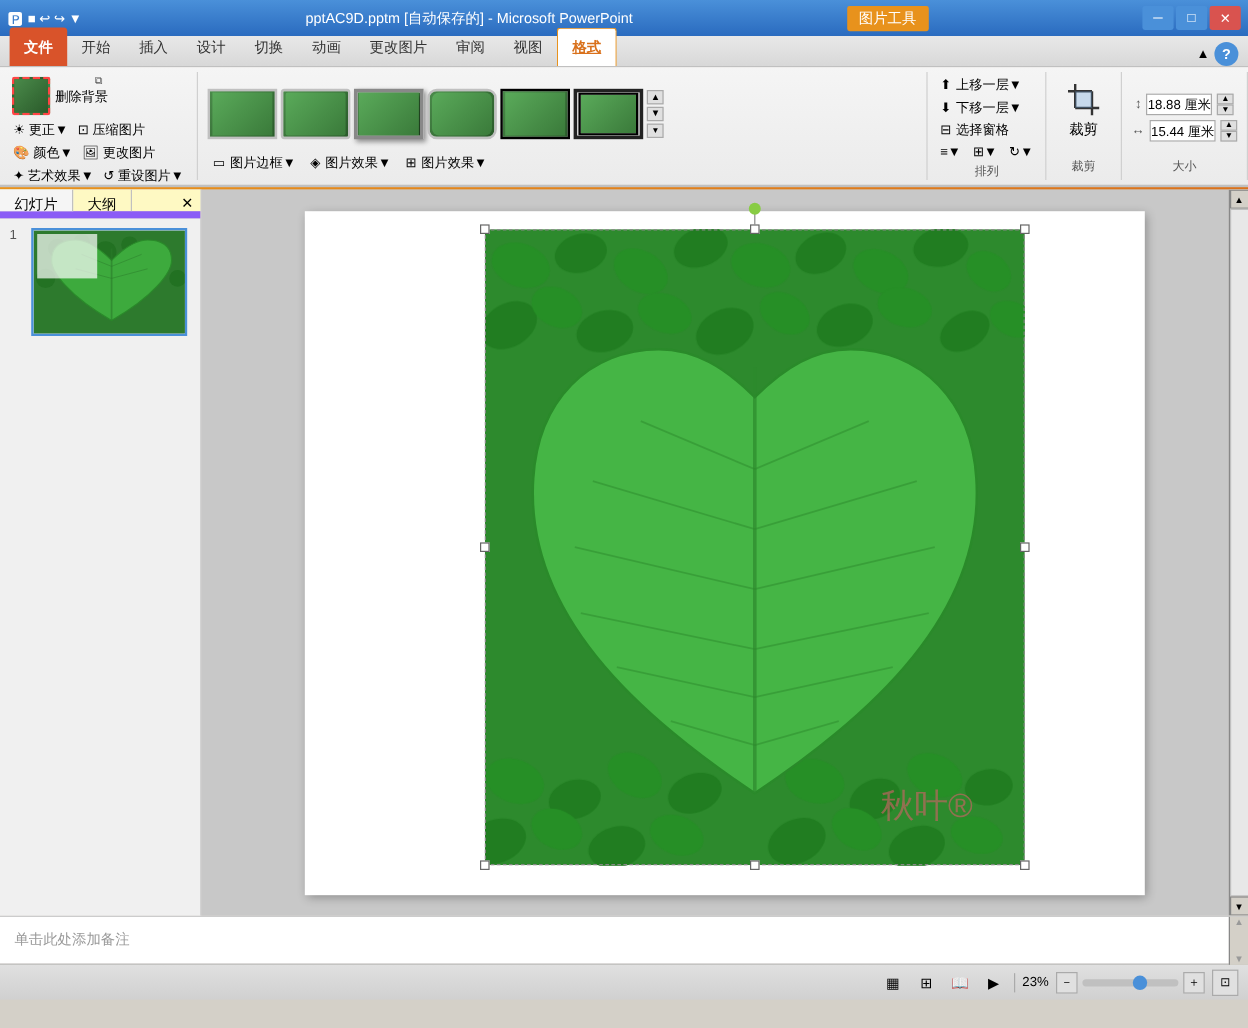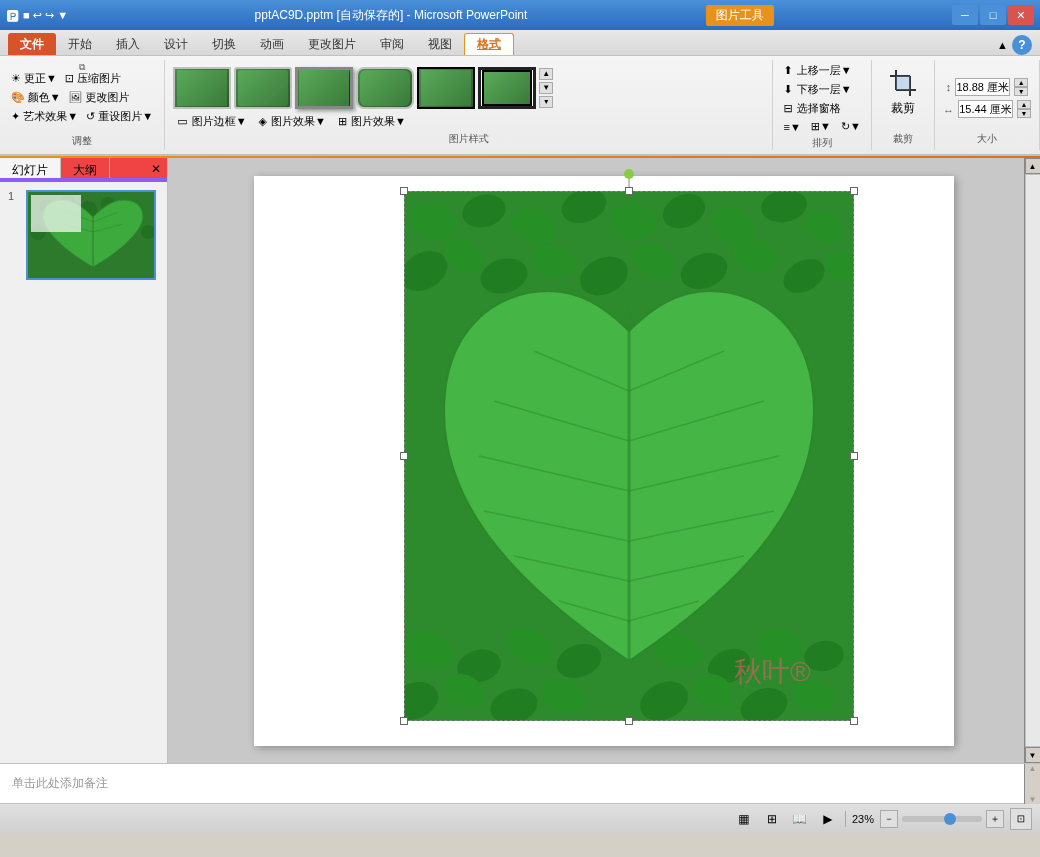--- a/index.html
+++ b/index.html
@@ -33,21 +33,21 @@
       align-items: flex-end;
       padding: 0 8px;
       border-bottom: 1px solid #c0c0c0;
     }
     .rtab {
       padding: 4px 12px;
       font-size: 12px;
       cursor: pointer;
       border-top-left-radius: 3px;
       border-top-right-radius: 3px;
-      height: 22px;
+      height: 32px;
       display: flex;
       align-items: center;
     }
     .rtab:not(.active) { color: #333; }
     .rtab.orange-active {
       background: white;
       border: 1px solid #e8921c;
       border-bottom: none;
       color: #d9711c;
       font-weight: bold;
@@ -190,22 +190,22 @@
     #left-panel {
       width: 168px;
       background: #f0f0f0;
       border-right: 1px solid #c0c0c0;
       display: flex;
       flex-direction: column;
     }
     #panel-tabs {
       display: flex;
       height: 24px;
-      background: #ef4444;
-      border-bottom: 4px solid #8b5cf6;
+      background: #fef9c3;
+      border-bottom: 6px solid #8b5cf6;
     }
     .panel-tab {
       padding: 4px 12px;
       font-size: 12px;
       cursor: pointer;
       border-right: 1px solid #c0c0c0;
     }
     .panel-tab.active { background: #f5f5f5; }
     .panel-close {
       margin-left: auto;
@@ -397,20 +397,24 @@
   <div style="margin-left:auto;display:flex;align-items:center;gap:4px;">
     <span style="font-size:11px;cursor:pointer;">▲</span>
     <span style="width:20px;height:20px;background:#4a90d9;border-radius:50%;color:white;display:flex;align-items:center;justify-content:center;font-size:12px;font-weight:bold;cursor:pointer;">?</span>
   </div>
 </div>
 
 <div id="ribbon">
 
   <div class="ribbon-group" style="min-width:120px;">
     <div class="ribbon-group-content">
+      <div class="big-btn" style="flex-direction:row;align-items:center;gap:4px;padding:2px;">
+        <div class="btn-icon" style="width:32px;height:32px;background:linear-gradient(135deg,#4a8a4a,#2a5a2a);border:2px dashed #f44;border-radius:2px;"></div>
+        <span style="font-size:11px;">删除背景</span>
+      </div>
       <div style="display:flex;gap:2px;">
         <div class="ribbon-btn">
           <span>☀</span>
           <span>更正▼</span>
         </div>
         <div class="ribbon-btn">
           <span>⊡</span>
           <span>压缩图片</span>
         </div>
       </div>
@@ -472,21 +476,20 @@
       </div>
       <div class="rg-btn">
         <span>◈</span>
         <span>图片效果▼</span>
       </div>
       <div class="rg-btn">
         <span>⊞</span>
         <span>图片效果▼</span>
       </div>
     </div>
-    <div id="pic-styles-label">图片样式</div>
   </div>
 
   <div class="right-group" style="min-width:90px;">
     <div class="right-group-content">
       <div class="rg-btn">
         <span>⬆</span>
         <span>上移一层▼</span>
       </div>
       <div class="rg-btn">
         <span>⬇</span>

